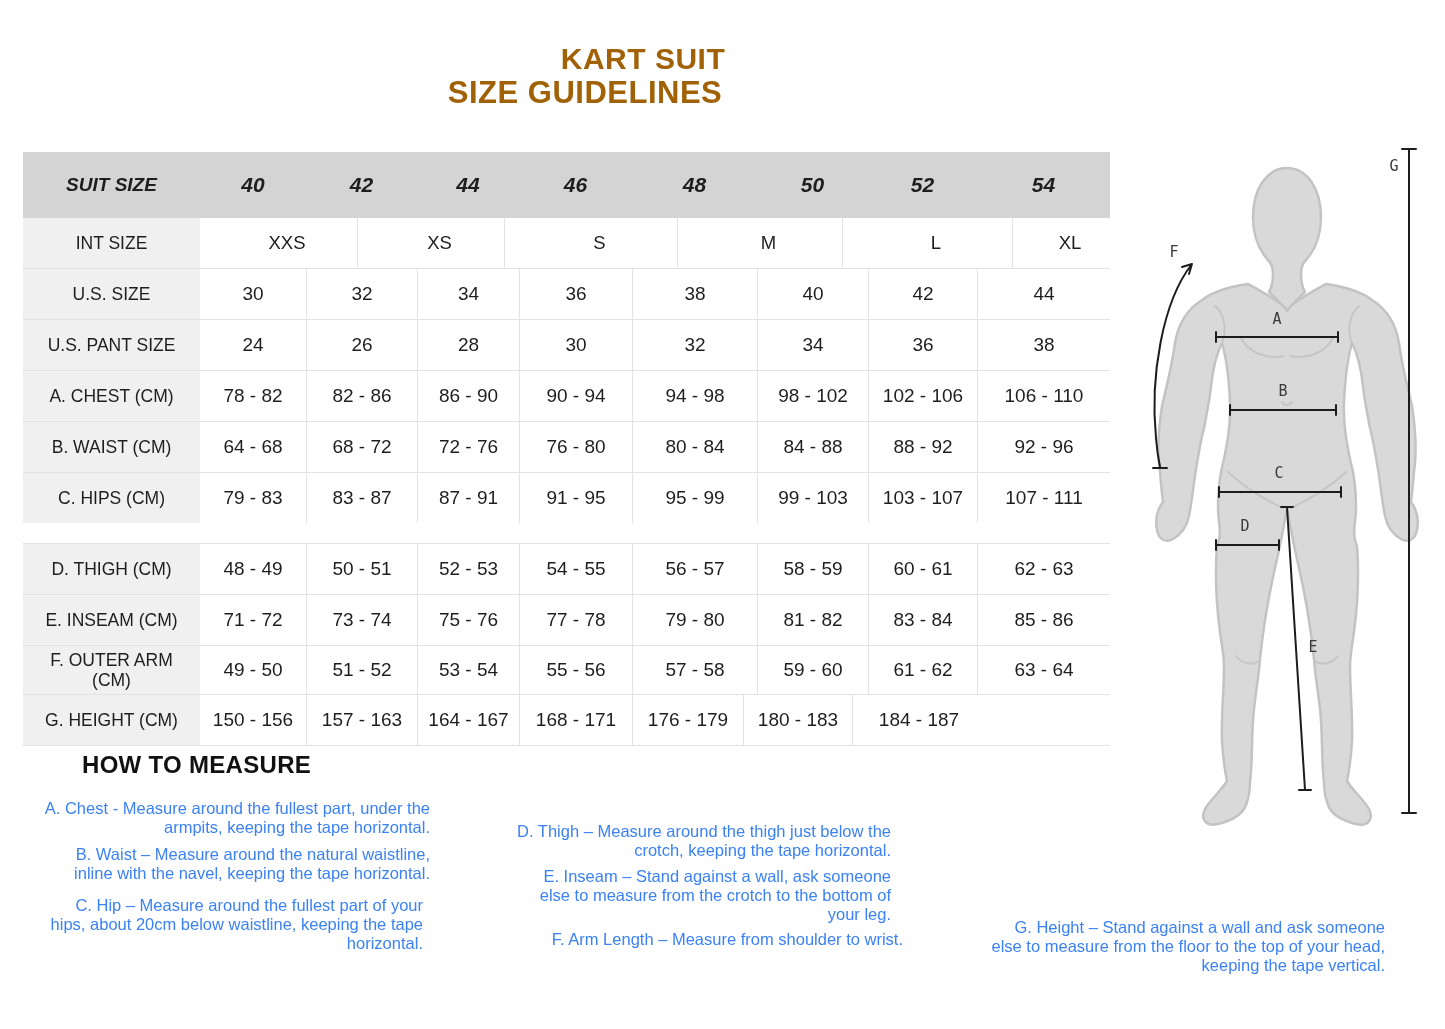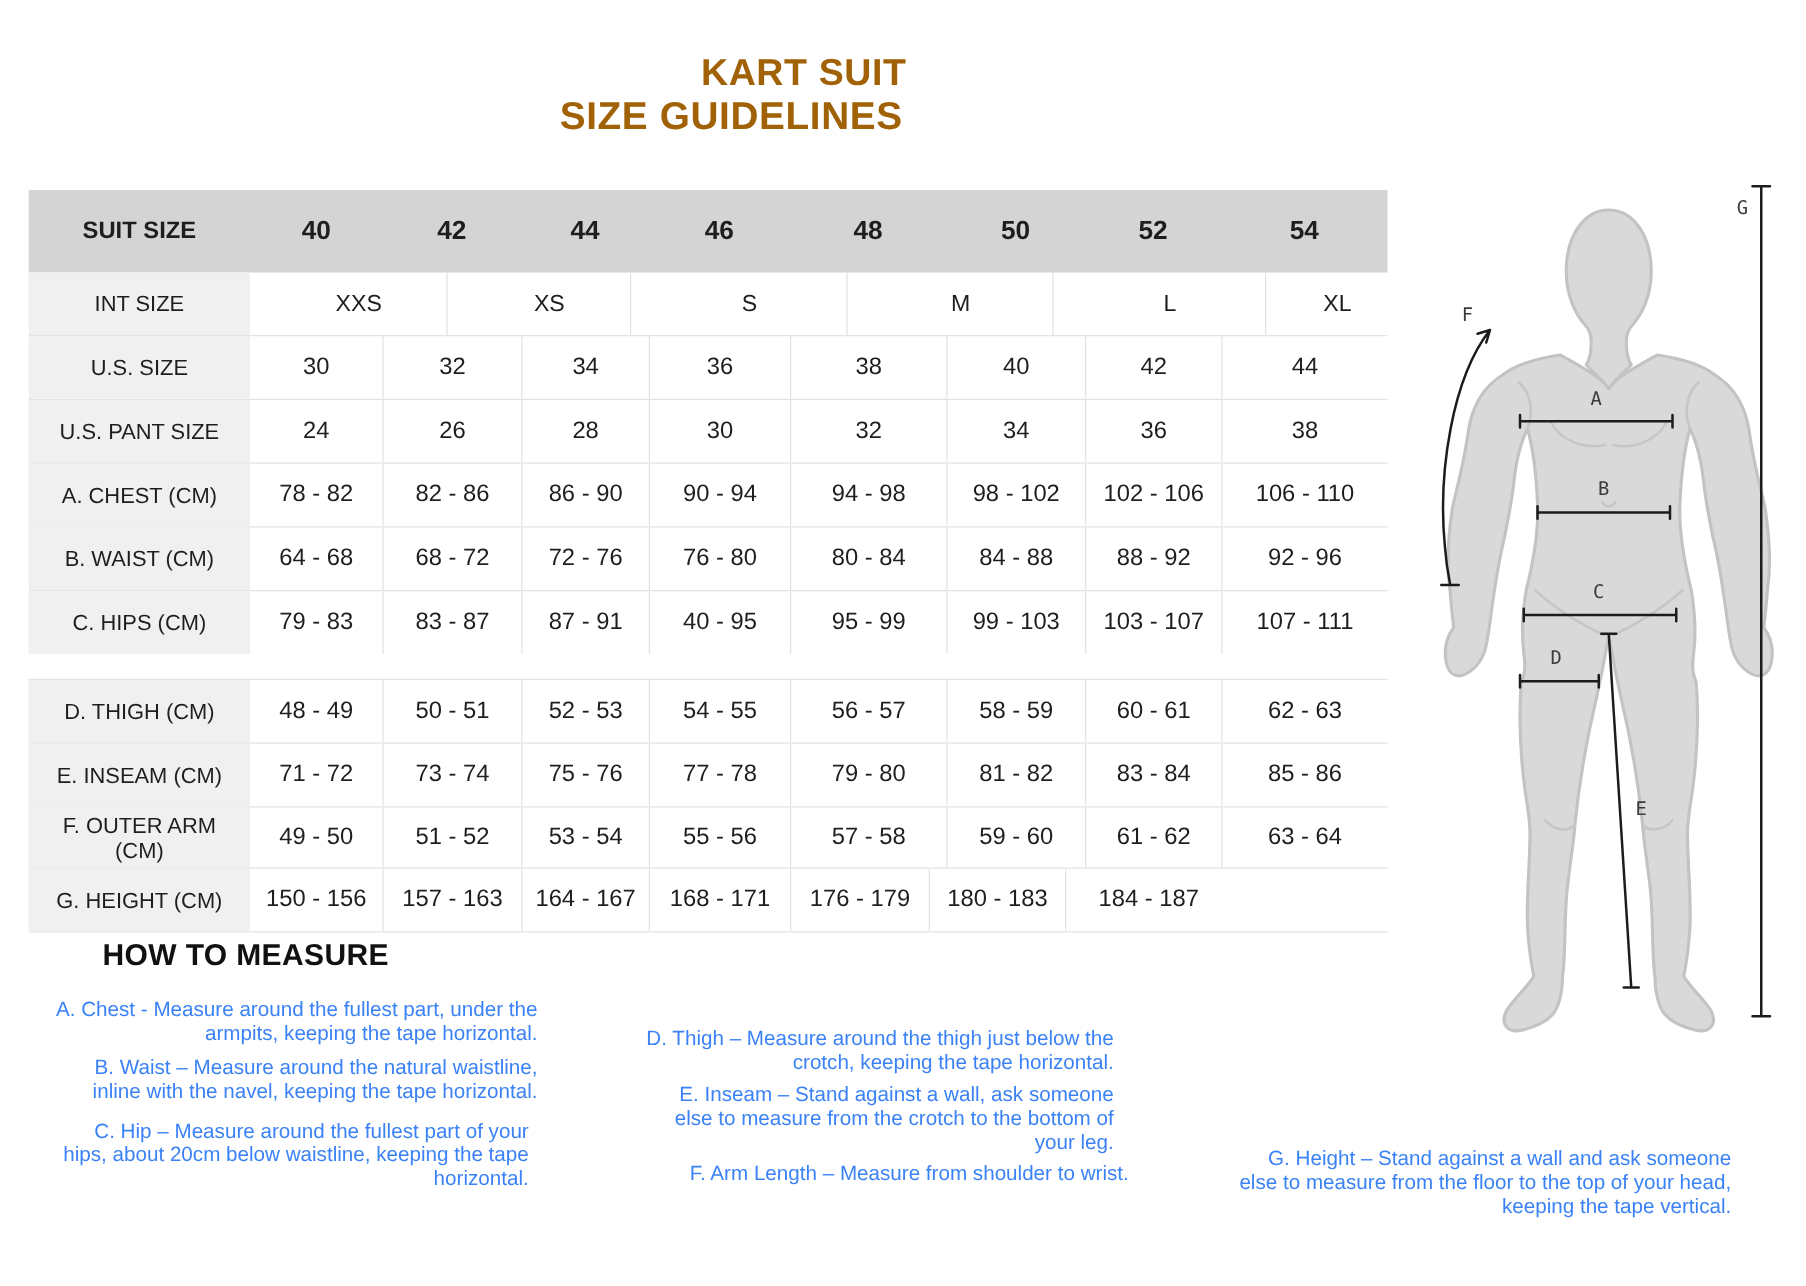--- a/index.html
+++ b/index.html
@@ -19,21 +19,21 @@
       box-sizing:border-box;line-height:1.15;}
   .lblc{width:177px;background:#f0f0f0;font-size:17.5px;padding:0 14px;}
   .c1{width:106px}.c2{width:111px}.c3{width:102px}.c4{width:113px}
   .c5{width:125px}.c6{width:111px}.c7{width:109px}.c8{width:133px}
   .i1{width:157px}.i2{width:147px}.i3{width:173px}.i4{width:165px}.i5{width:170px}.i6{width:98px}
   .vcell{font-size:19px;}
   .icell{font-size:18.5px;padding-left:17px;}
   .vl{border-left:1px solid #e3e3e3;}
   .bb{border-bottom:1px solid #e3e3e3;}
   .h50{height:50px}.h48{height:48px}
-  .hdr{background:#d4d4d4;height:66px;}
+  .hdr{background:#d4d4d4;height:66px;font-style:italic;}
   .hdr .lblc{background:transparent;font-weight:700;font-size:19px;}
   .hdr .vcell{font-weight:700;font-size:21px;}
   .low{border-top:1px solid #e3e3e3;margin-top:20px;}
 
   
   .htm-head{position:absolute;left:38px;top:751px;font-size:24px;font-weight:700;
             letter-spacing:.3px;color:#111;margin-left:44px;}
   .para{position:absolute;font-size:16.5px;line-height:19px;color:#3b82f6;text-align:right;}
   .p-a{left:38px;top:799px;width:392px;}
   .p-b{left:38px;top:845px;width:392px;}
@@ -125,21 +125,21 @@
       <div class="td vcell c6 vl">84 - 88</div>
       <div class="td vcell c7 vl">88 - 92</div>
       <div class="td vcell c8 vl">92 - 96</div>
     </div>
 
     <div class="tr h50">
       <div class="td lblc">C. HIPS (CM)</div>
       <div class="td vcell c1">79 - 83</div>
       <div class="td vcell c2 vl">83 - 87</div>
       <div class="td vcell c3 vl">87 - 91</div>
-      <div class="td vcell c4 vl">40 - 95</div>
+      <div class="td vcell c4 vl">91 - 95</div>
       <div class="td vcell c5 vl">95 - 99</div>
       <div class="td vcell c6 vl">99 - 103</div>
       <div class="td vcell c7 vl">103 - 107</div>
       <div class="td vcell c8 vl">107 - 111</div>
     </div>
 
     <div class="low">
 
       <div class="tr h50 bb">
         <div class="td lblc">D. THIGH (CM)</div>

